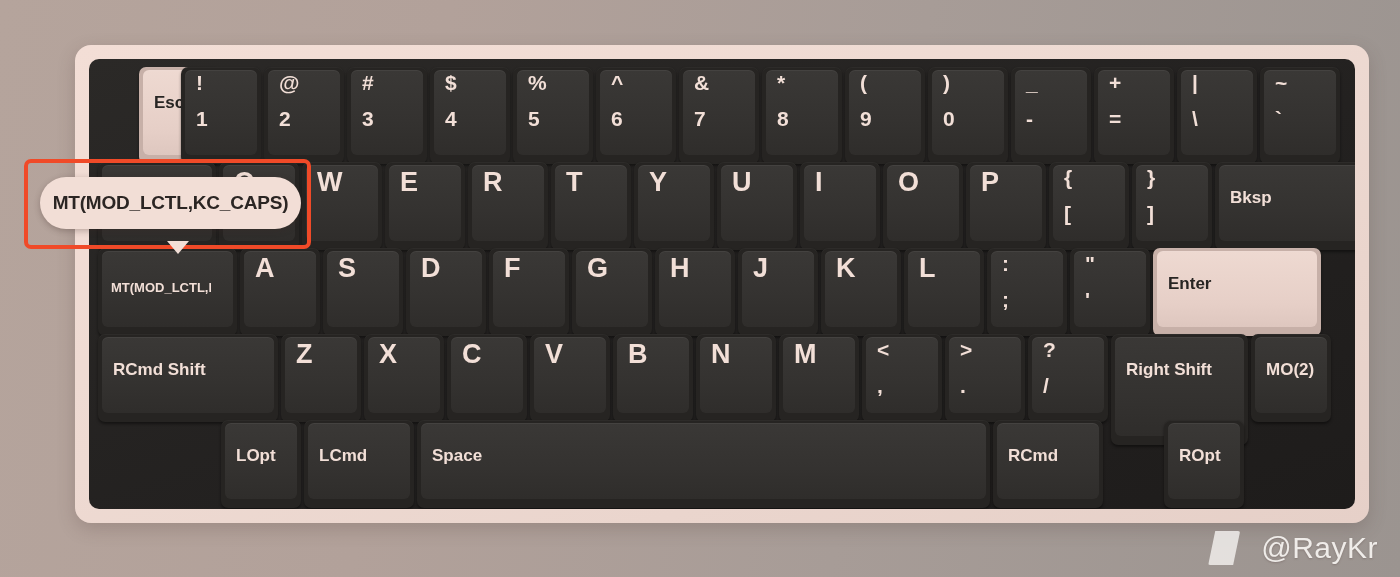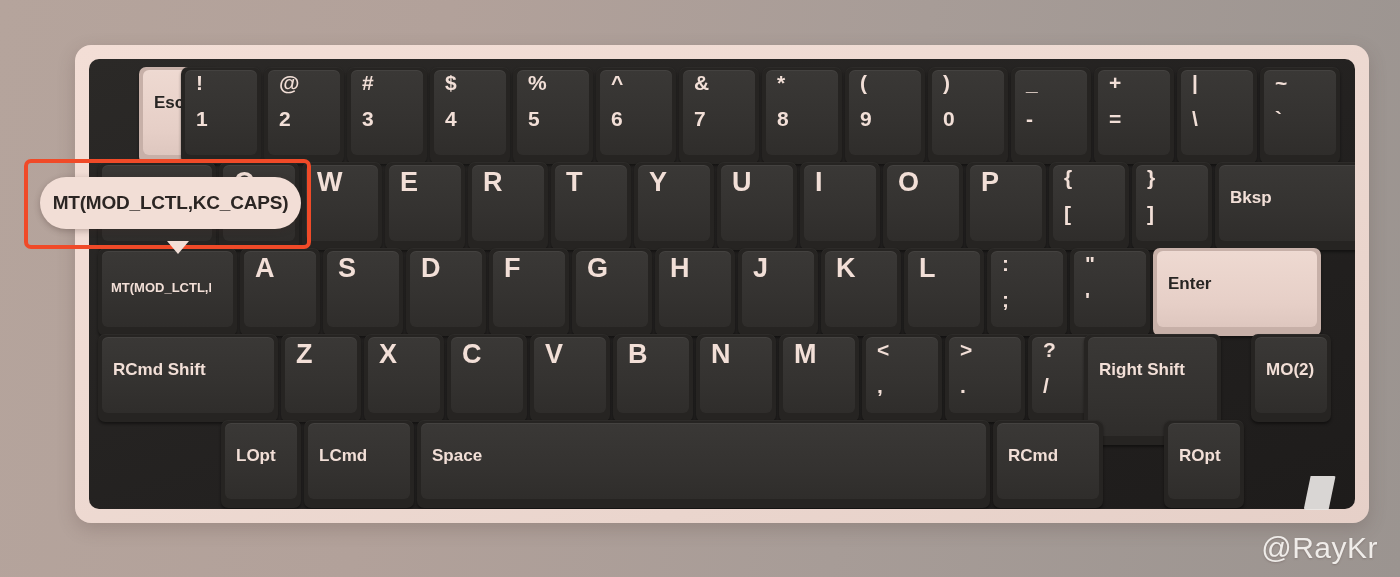--- a/index.html
+++ b/index.html
@@ -103,21 +103,20 @@
     border-right: 11px solid transparent;
     border-top: 13px solid #f2ded6;
   }
 
   
   #watermark {
     position: absolute;
     right: 22px; bottom: 12px;
     display: flex; align-items: center; gap: 21px;
     z-index: 60;
-    flex-direction: column;
   }
   #watermark-icon {
     width: 32px; height: 34px;
     background: #e9e6e4;
     opacity: 0.92;
     clip-path: polygon(22% 0%, 100% 0%, 78% 100%, 0% 100%);
     border-radius: 2px;
   }
   #watermark-text {
     color: #efece9;
@@ -408,21 +407,21 @@
           <span class="lg sym-top">&gt;</span>
           <span class="lg sym-bot">.</span>
         </div>
       </div>
       <div class="key" style="left: 939px; top: 275px; width: 80px; height: 88px;">
         <div class="cap">
           <span class="lg sym-top">?</span>
           <span class="lg sym-bot">/</span>
         </div>
       </div>
-      <div class="key" style="left: 995px; top: 275px; width: 137px; height: 111px;">
+      <div class="key" style="left: 1022px; top: 275px; width: 137px; height: 111px;">
         <div class="cap">
           <span class="lg word">Right Shift</span>
         </div>
       </div>
       <div class="key" style="left: 1162px; top: 275px; width: 80px; height: 88px;">
         <div class="cap">
           <span class="lg word">MO(2)</span>
         </div>
       </div>
       <div class="key" style="left: 132px; top: 361px; width: 80px; height: 88px;">

